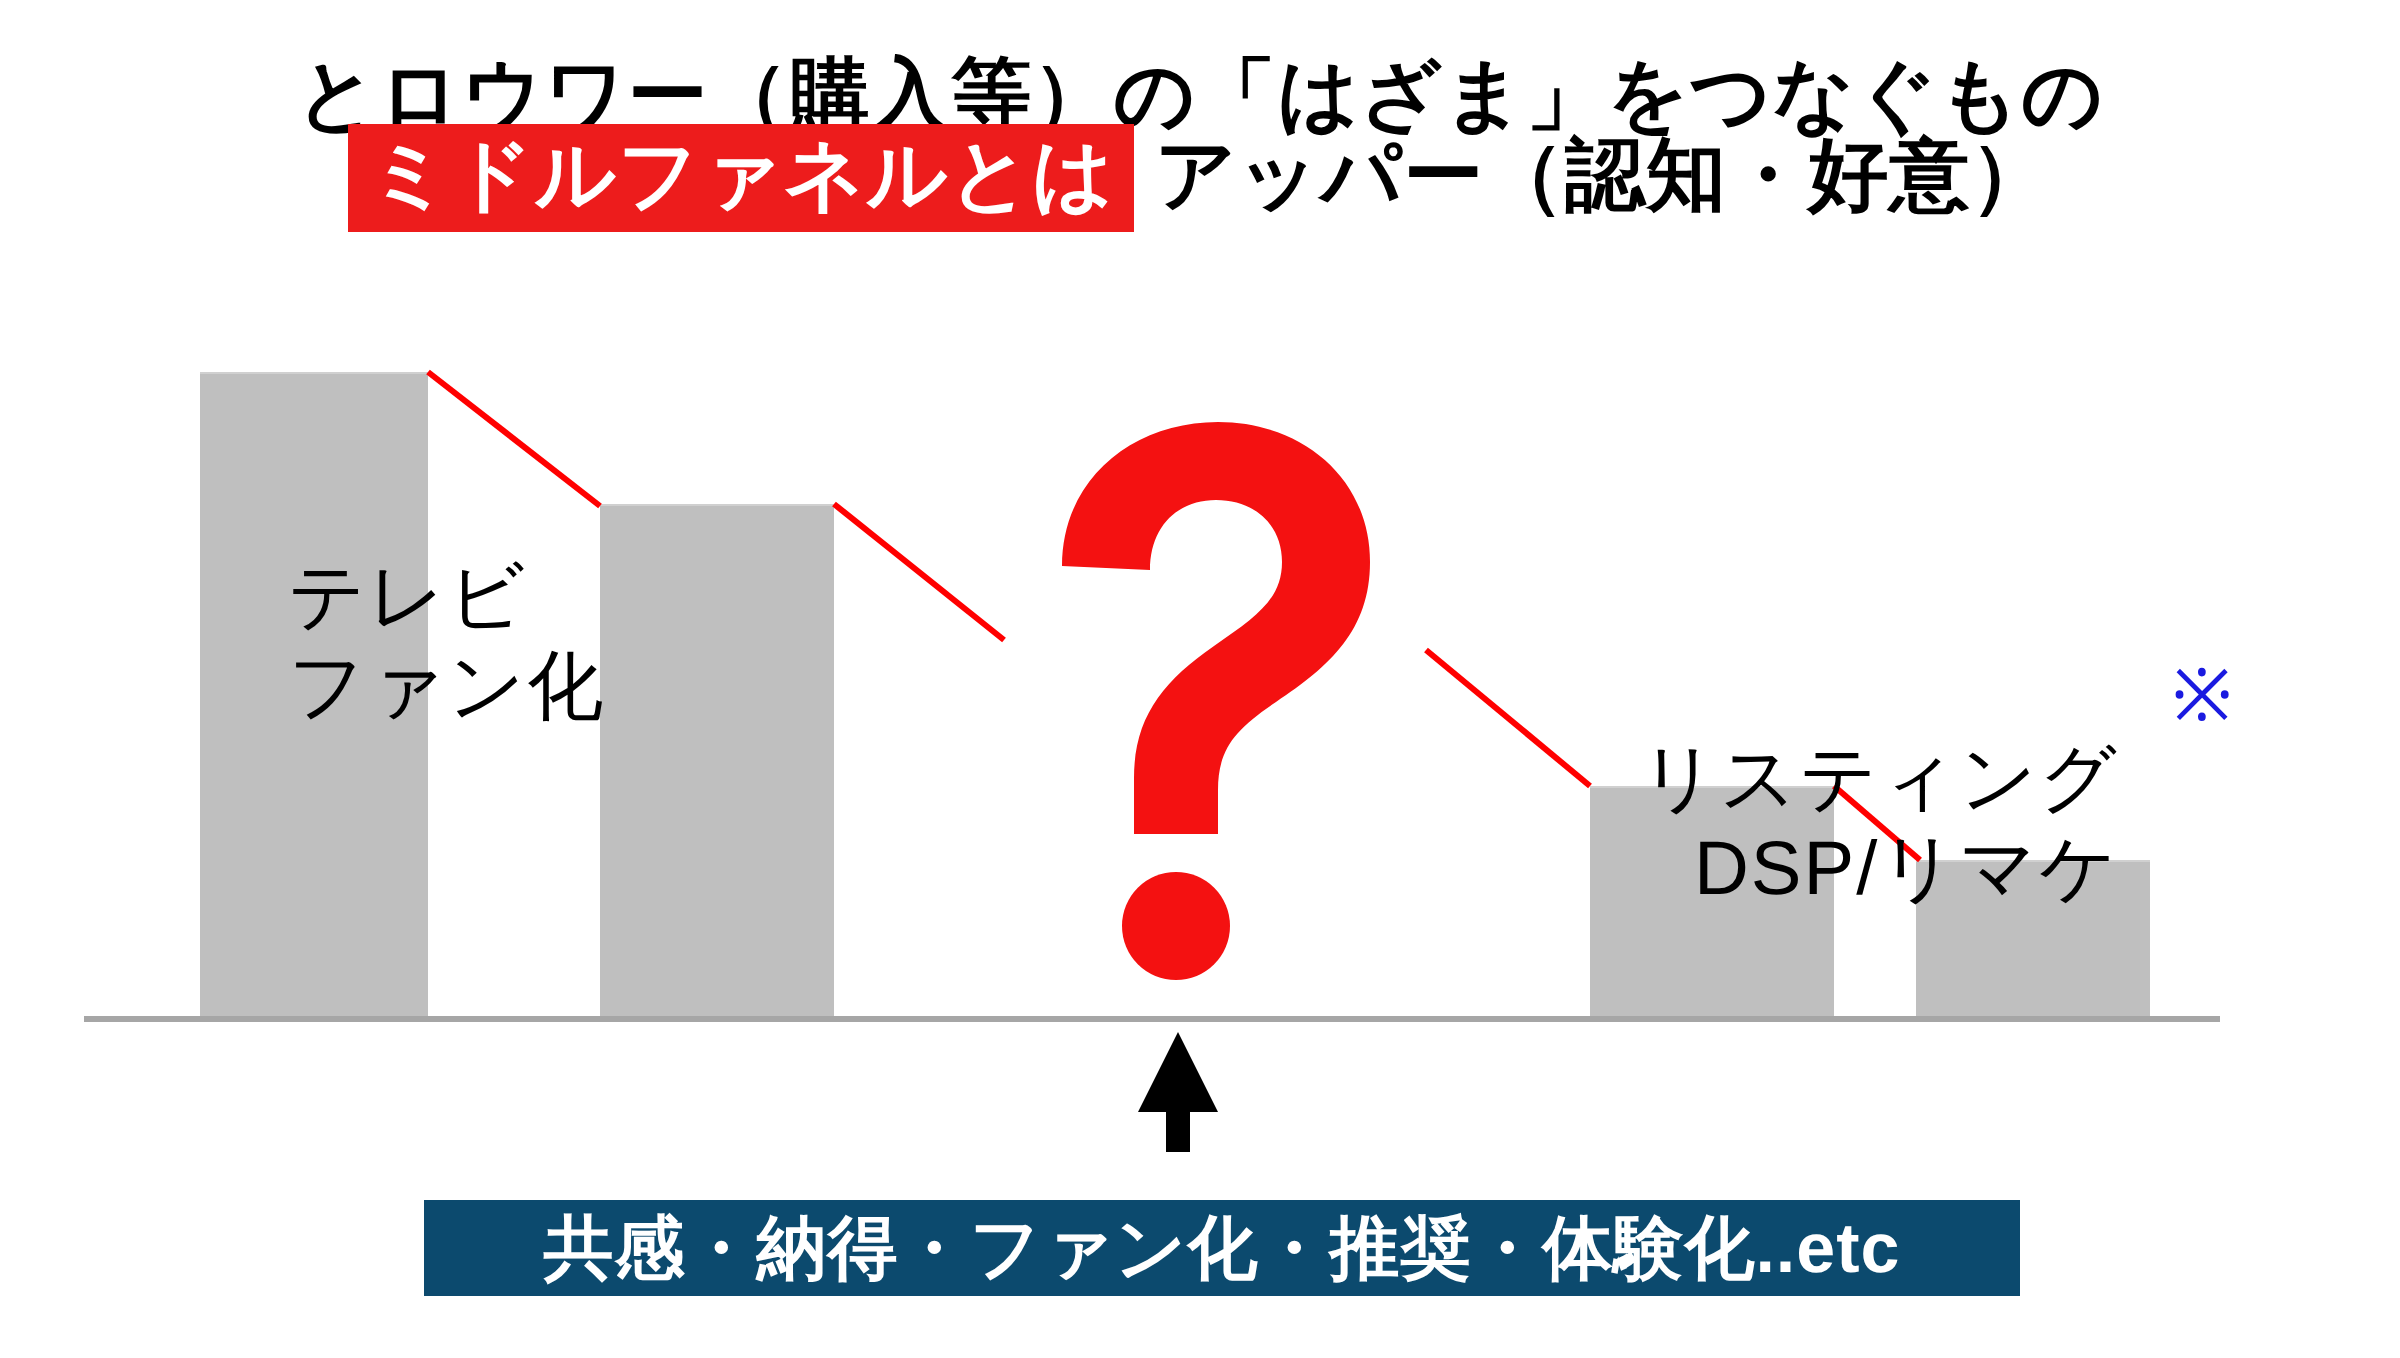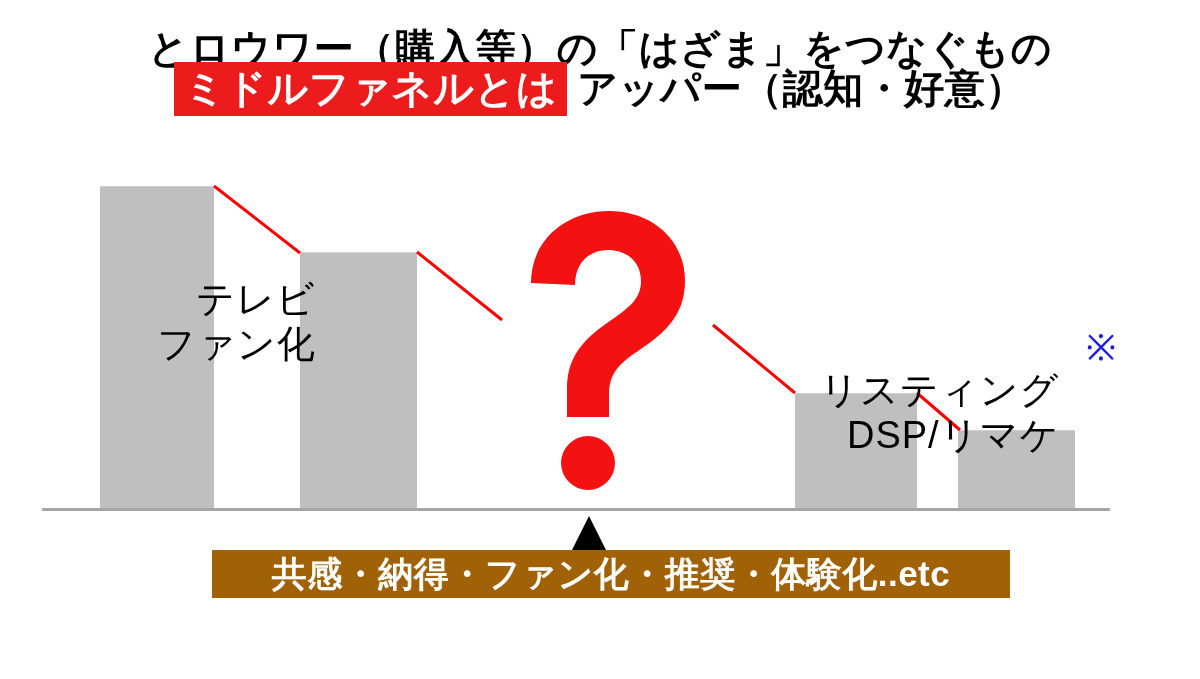--- a/index.html
+++ b/index.html
@@ -83,23 +83,23 @@
   .bar-label {
     position: absolute;
     font-size: 38px;
     font-weight: 400;
     color: #000000;
     white-space: nowrap;
     line-height: 1.18;
     letter-spacing: 1px;
   }
   .label-left {
-    left: 157px;
+    left: 144px;
     top: 277px;
-    text-align: right;
+    text-align: left;
   }
   .label-left .l2 { display:block; }
   .label-right {
     left: 820px;
     top: 368px;
     text-align: right;
   }
   .label-right .l2 { display:block; }
 
   
@@ -130,24 +130,24 @@
     left: 565px;
     top: 512px;
     width: 50px;
     height: 64px;
   }
 
   
   .banner {
     position: absolute;
     left: 212px;
-    top: 550px;
+    top: 600px;
     width: 798px;
     height: 48px;
-    background: #a16207;
+    background: #0c4a6e;
     display: flex;
     align-items: center;
     justify-content: center;
   }
   .banner-text {
     font-size: 35px;
     font-weight: 700;
     color: #ffffff;
     white-space: nowrap;
     letter-spacing: 0.5px;

